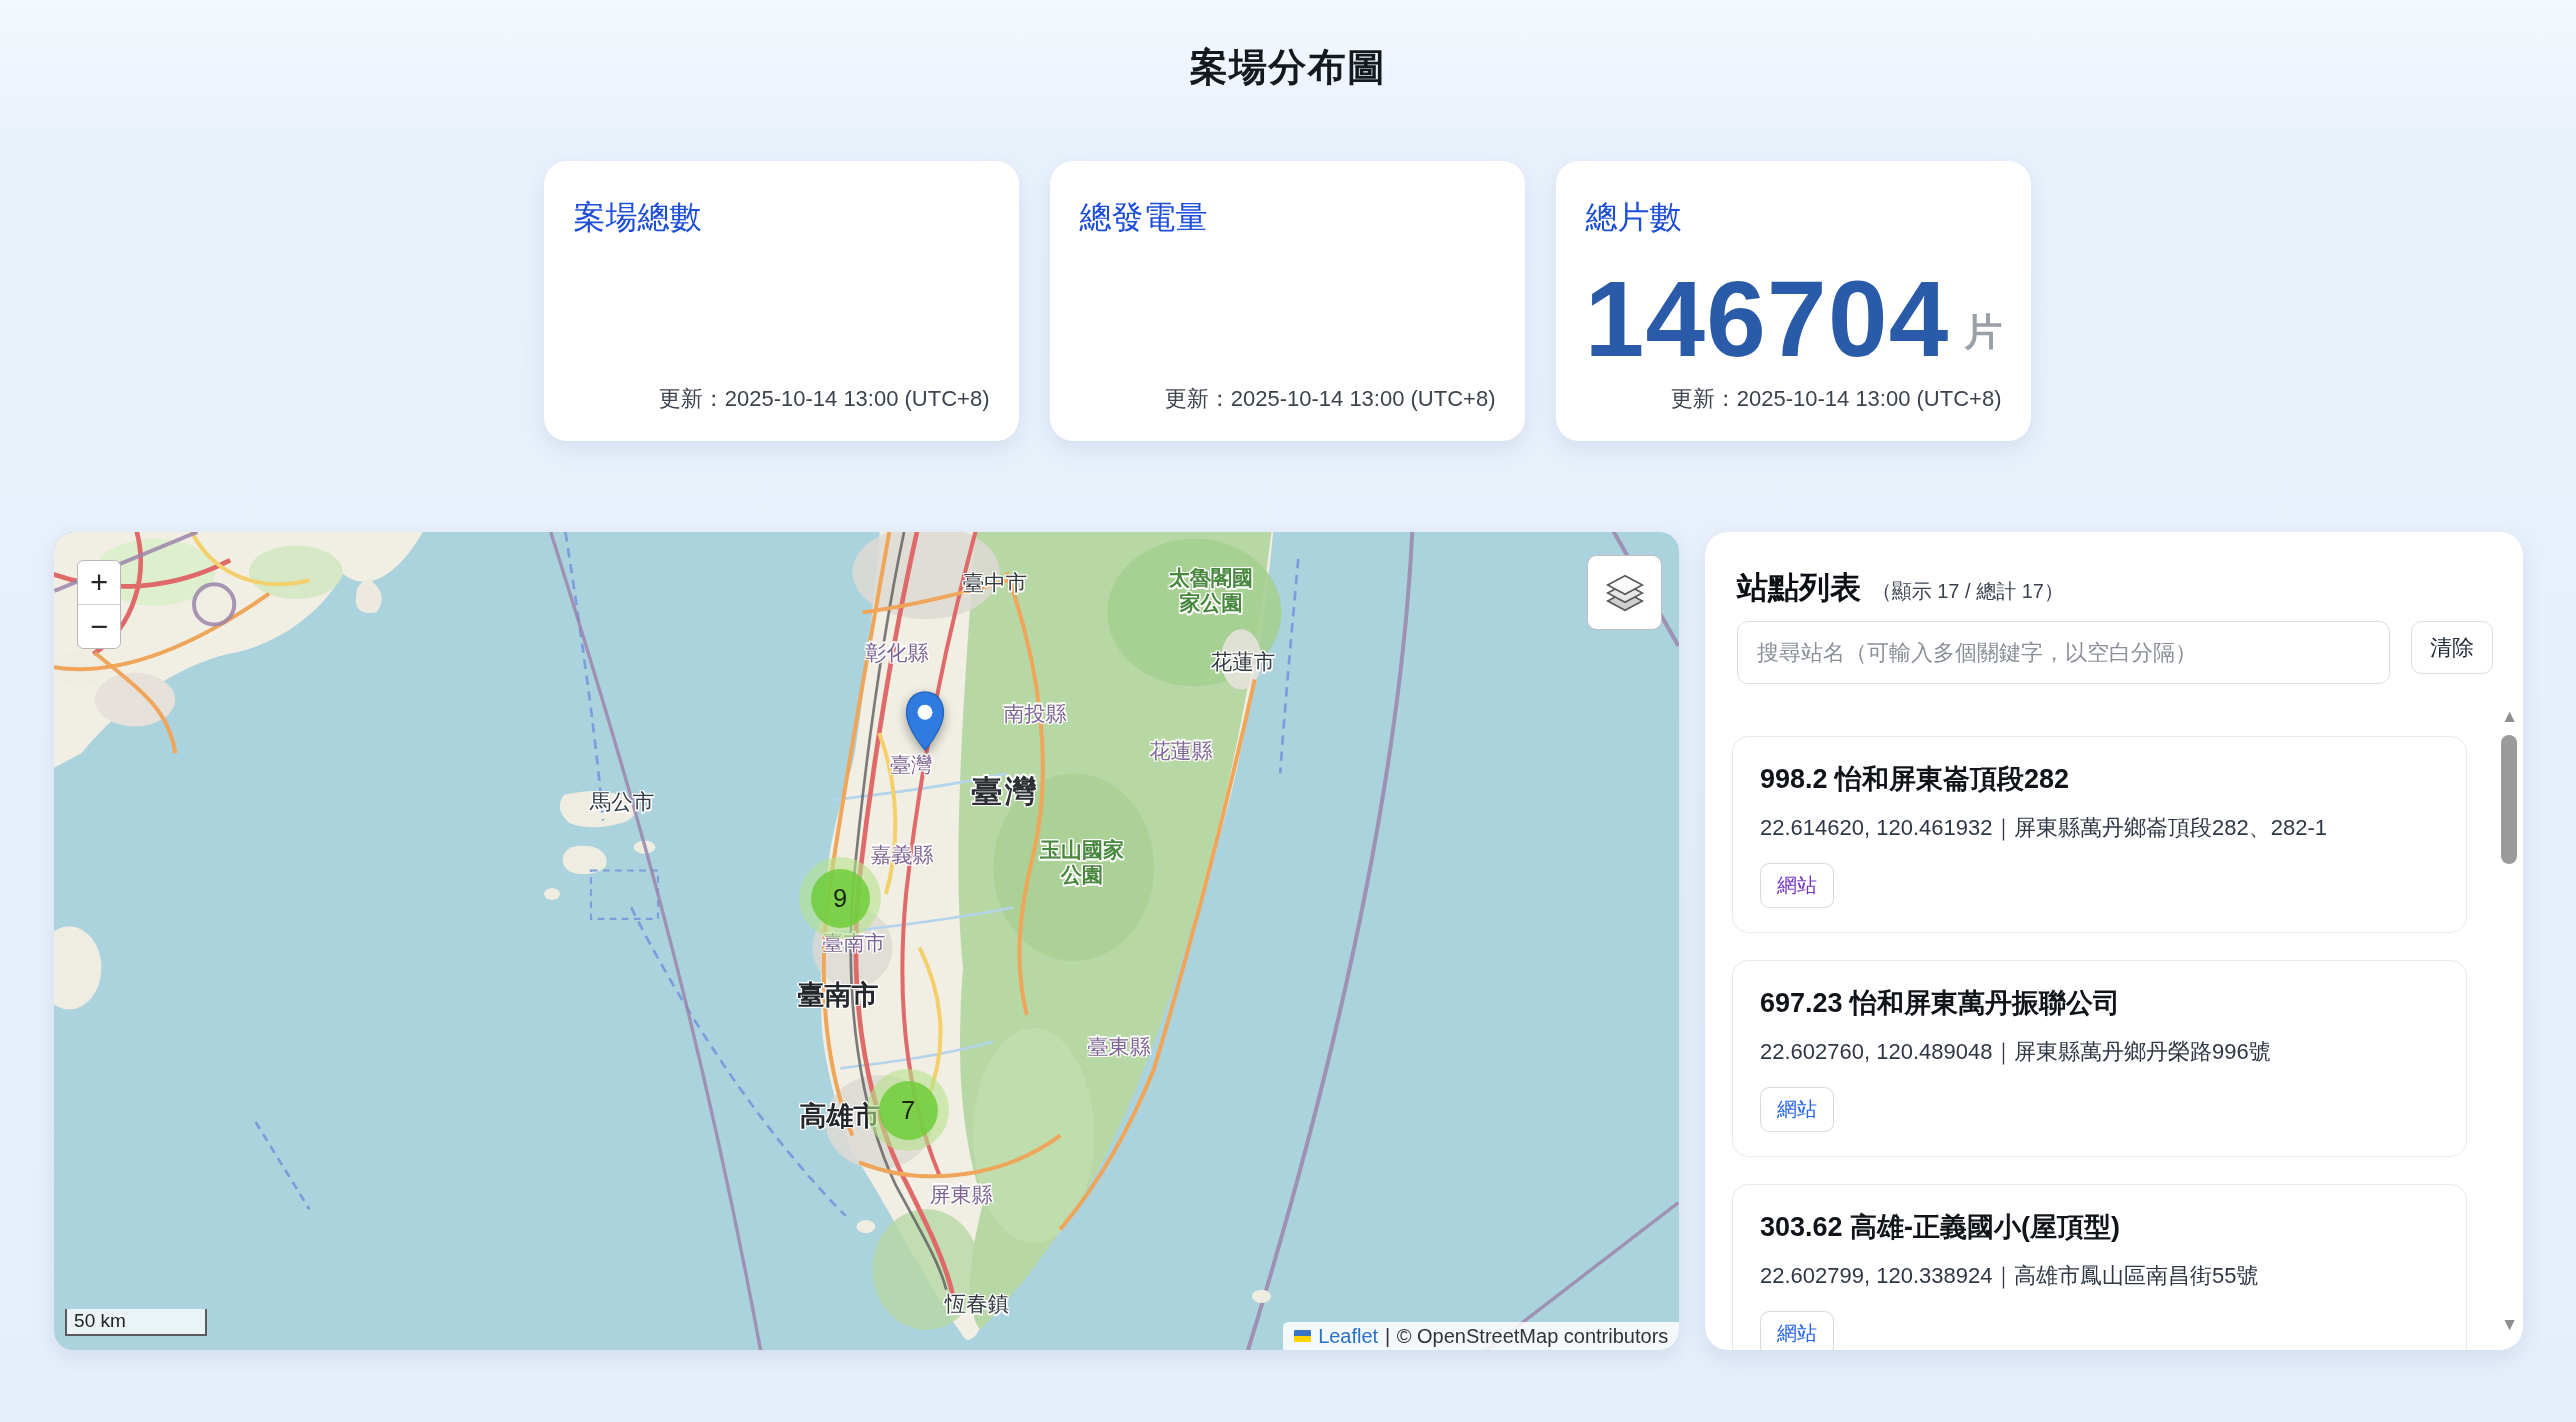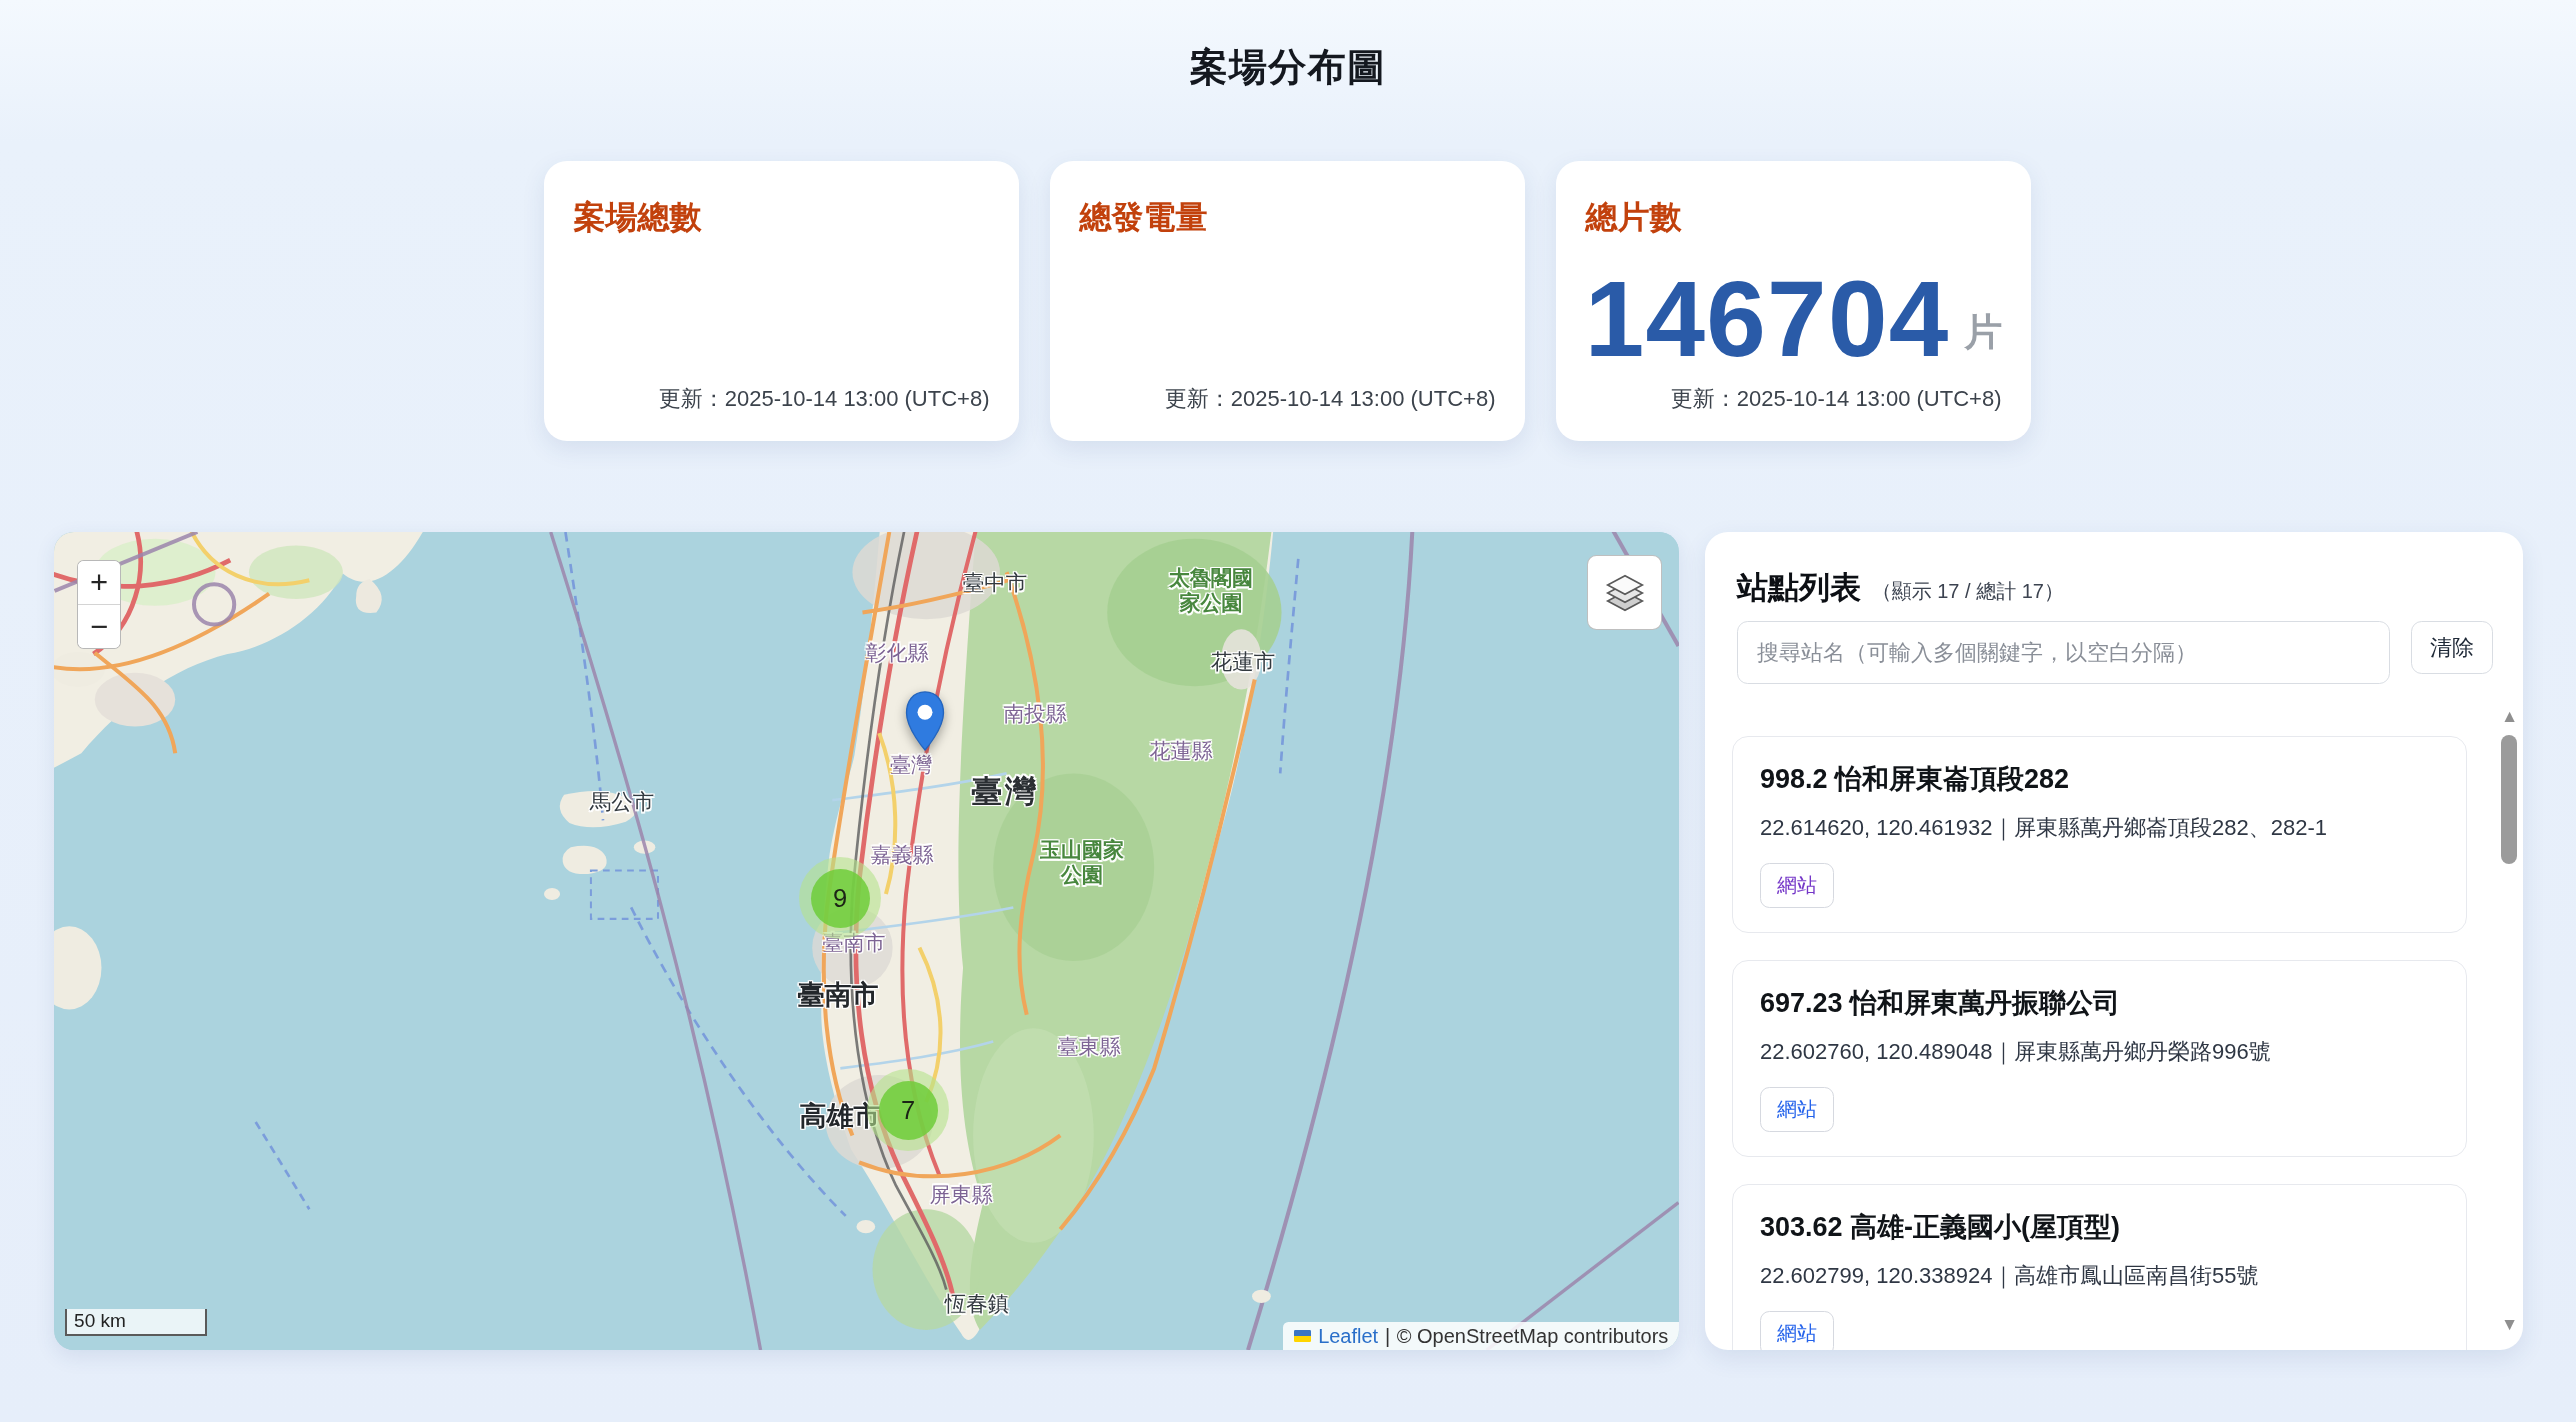--- a/index.html
+++ b/index.html
@@ -13,21 +13,21 @@
     position:absolute; top:42px; left:0; width:100%;
     text-align:center; font-size:38px; font-weight:bold; color:#14181f;
     letter-spacing:1.3px;
   }
   
   .cards { position:absolute; top:161px; left:544px; display:flex; gap:31px; }
   .card {
     width:475px; height:280px; background:#ffffff; border-radius:23px;
     box-shadow:0 8px 23px rgba(40,70,130,0.10); position:relative;
   }
-  .card-label { position:absolute; top:35px; left:29.5px; font-size:32px; font-weight:bold; color:#c2410c; }
+  .card-label { position:absolute; top:35px; left:29.5px; font-size:32px; font-weight:normal; color:#1d4ed8; }
   .card-value-row { position:absolute; top:94px; left:0; width:100%; height:127px;
     display:flex; align-items:center; justify-content:center; gap:14.8px; }
   .card-value { font-size:107px; font-weight:bold; color:#2a5ba8; letter-spacing:1.3px; }
   .card-unit { font-size:38px; font-weight:bold; color:#9aa0a8; align-self:center; margin-top:27px; }
   .card-updated { position:absolute; bottom:27px; right:29.5px; font-size:22px; color:#3c434c; }
   
   .map {
     position:absolute; left:54px; top:532px; width:1625px; height:818px;
     border-radius:20px; overflow:hidden; background:#abd3de;
     box-shadow:0 6.7px 20px rgba(40,70,130,0.10);
@@ -195,21 +195,21 @@
       <span class="map-label county" style="left: 981px; top: 182px;">南投縣</span>
       <span class="map-label county" style="left: 1127px; top: 219px;">花蓮縣</span>
       <span class="map-label county" style="left: 857px; top: 233px;">臺灣</span>
       <span class="map-label country" style="left: 951px; top: 260px;">臺灣</span>
       <span class="map-label city" style="left: 568px; top: 271px;">馬公市</span>
       <span class="map-label county" style="left: 848px; top: 323px;">嘉義縣</span>
       <span class="map-label park" style="left: 1028px; top: 331px;">玉山國家
 公園</span>
       <span class="map-label county" style="left: 800px; top: 411px;">臺南市</span>
       <span class="map-label city-big" style="left: 784px; top: 464px;">臺南市</span>
-      <span class="map-label county" style="left: 1035px; top: 515px;">臺東縣</span>
+      <span class="map-label county" style="left: 1065px; top: 515px;">臺東縣</span>
       <span class="map-label city-big" style="left: 786px; top: 585px;">高雄市</span>
       <span class="map-label county" style="left: 907px; top: 663px;">屏東縣</span>
       <span class="map-label city" style="left: 923px; top: 773px;">恆春鎮</span>
     </div>
 
   <div id="map-clusters">
       <div class="cluster" style="left: 745px; top: 325px;">
         <div class="cluster-inner">9</div>
       </div>
       <div class="cluster" style="left: 813px; top: 537px;">

